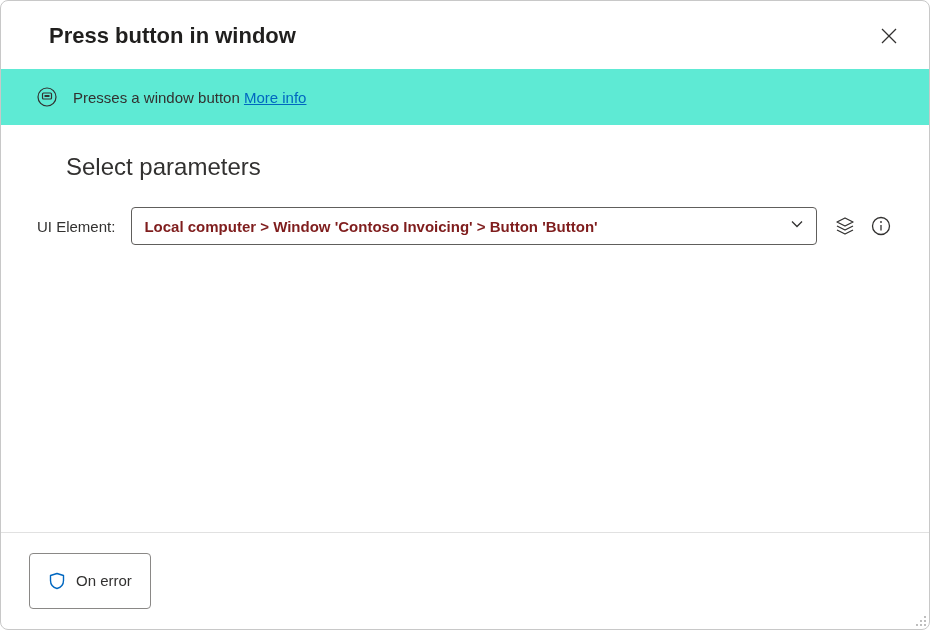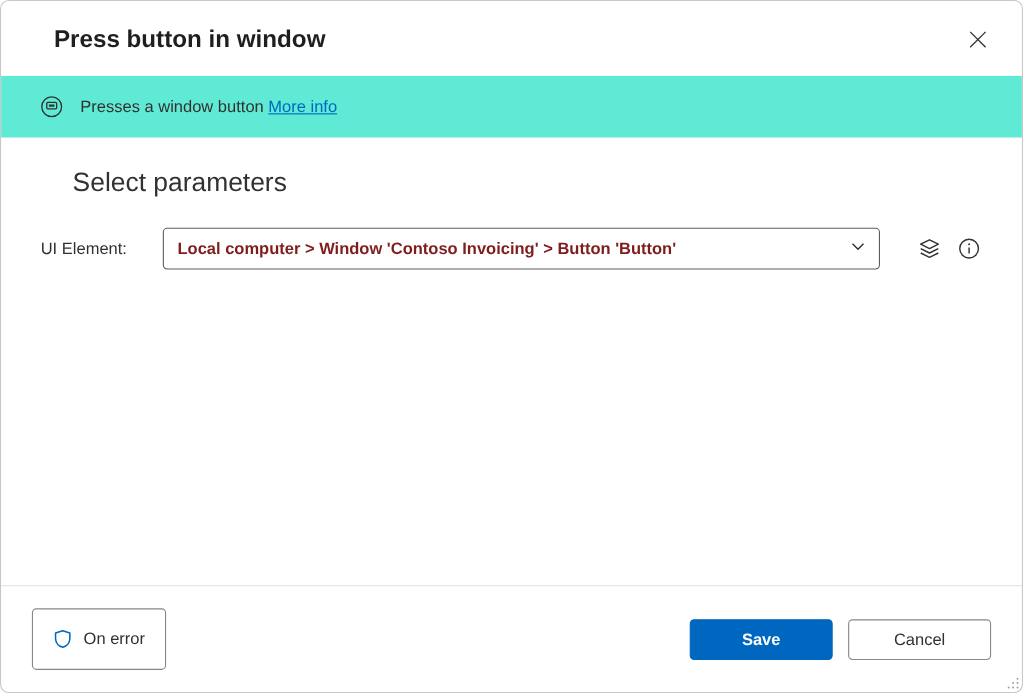--- a/index.html
+++ b/index.html
@@ -78,21 +78,21 @@
     .section-title {
       font-size: 24px;
       font-weight: 400;
       color: #323130;
       margin-bottom: 26px;
       margin-left: 29px;
     }
     .param-row {
       display: flex;
       align-items: center;
-      gap: 33px;
+      gap: 16px;
       text-align: right;
     }
     .param-label {
       font-size: 15px;
       color: #323130;
       white-space: nowrap;
     }
     .dropdown {
       flex: 1;
       border: 1px solid #605e5c;
@@ -251,24 +251,20 @@
   </div>
 
   <div class="footer">
     <button class="on-error-btn">
       <svg width="18" height="18" viewBox="0 0 18 18" fill="none" stroke="#0067c0" stroke-width="1.4" stroke-linejoin="round">
         <path d="M9 1.5 L15.5 3.5 V8.5 C15.5 12.5 12.5 15.5 9 16.5 C5.5 15.5 2.5 12.5 2.5 8.5 V3.5 Z"></path>
       </svg>
       <span>On error</span>
     </button>
 
-    <div class="footer-right">
-      <button class="save-btn">Save</button>
-      <button class="cancel-btn">Cancel</button>
-    </div>
   </div>
 
   <svg class="resize-grip" width="14" height="14" viewBox="0 0 14 14">
     <circle cx="12" cy="4" r="0.9" fill="#a0a0a0"></circle>
     <circle cx="8" cy="8" r="0.9" fill="#a0a0a0"></circle>
     <circle cx="12" cy="8" r="0.9" fill="#a0a0a0"></circle>
     <circle cx="4" cy="12" r="0.9" fill="#a0a0a0"></circle>
     <circle cx="8" cy="12" r="0.9" fill="#a0a0a0"></circle>
     <circle cx="12" cy="12" r="0.9" fill="#a0a0a0"></circle>
   </svg>

